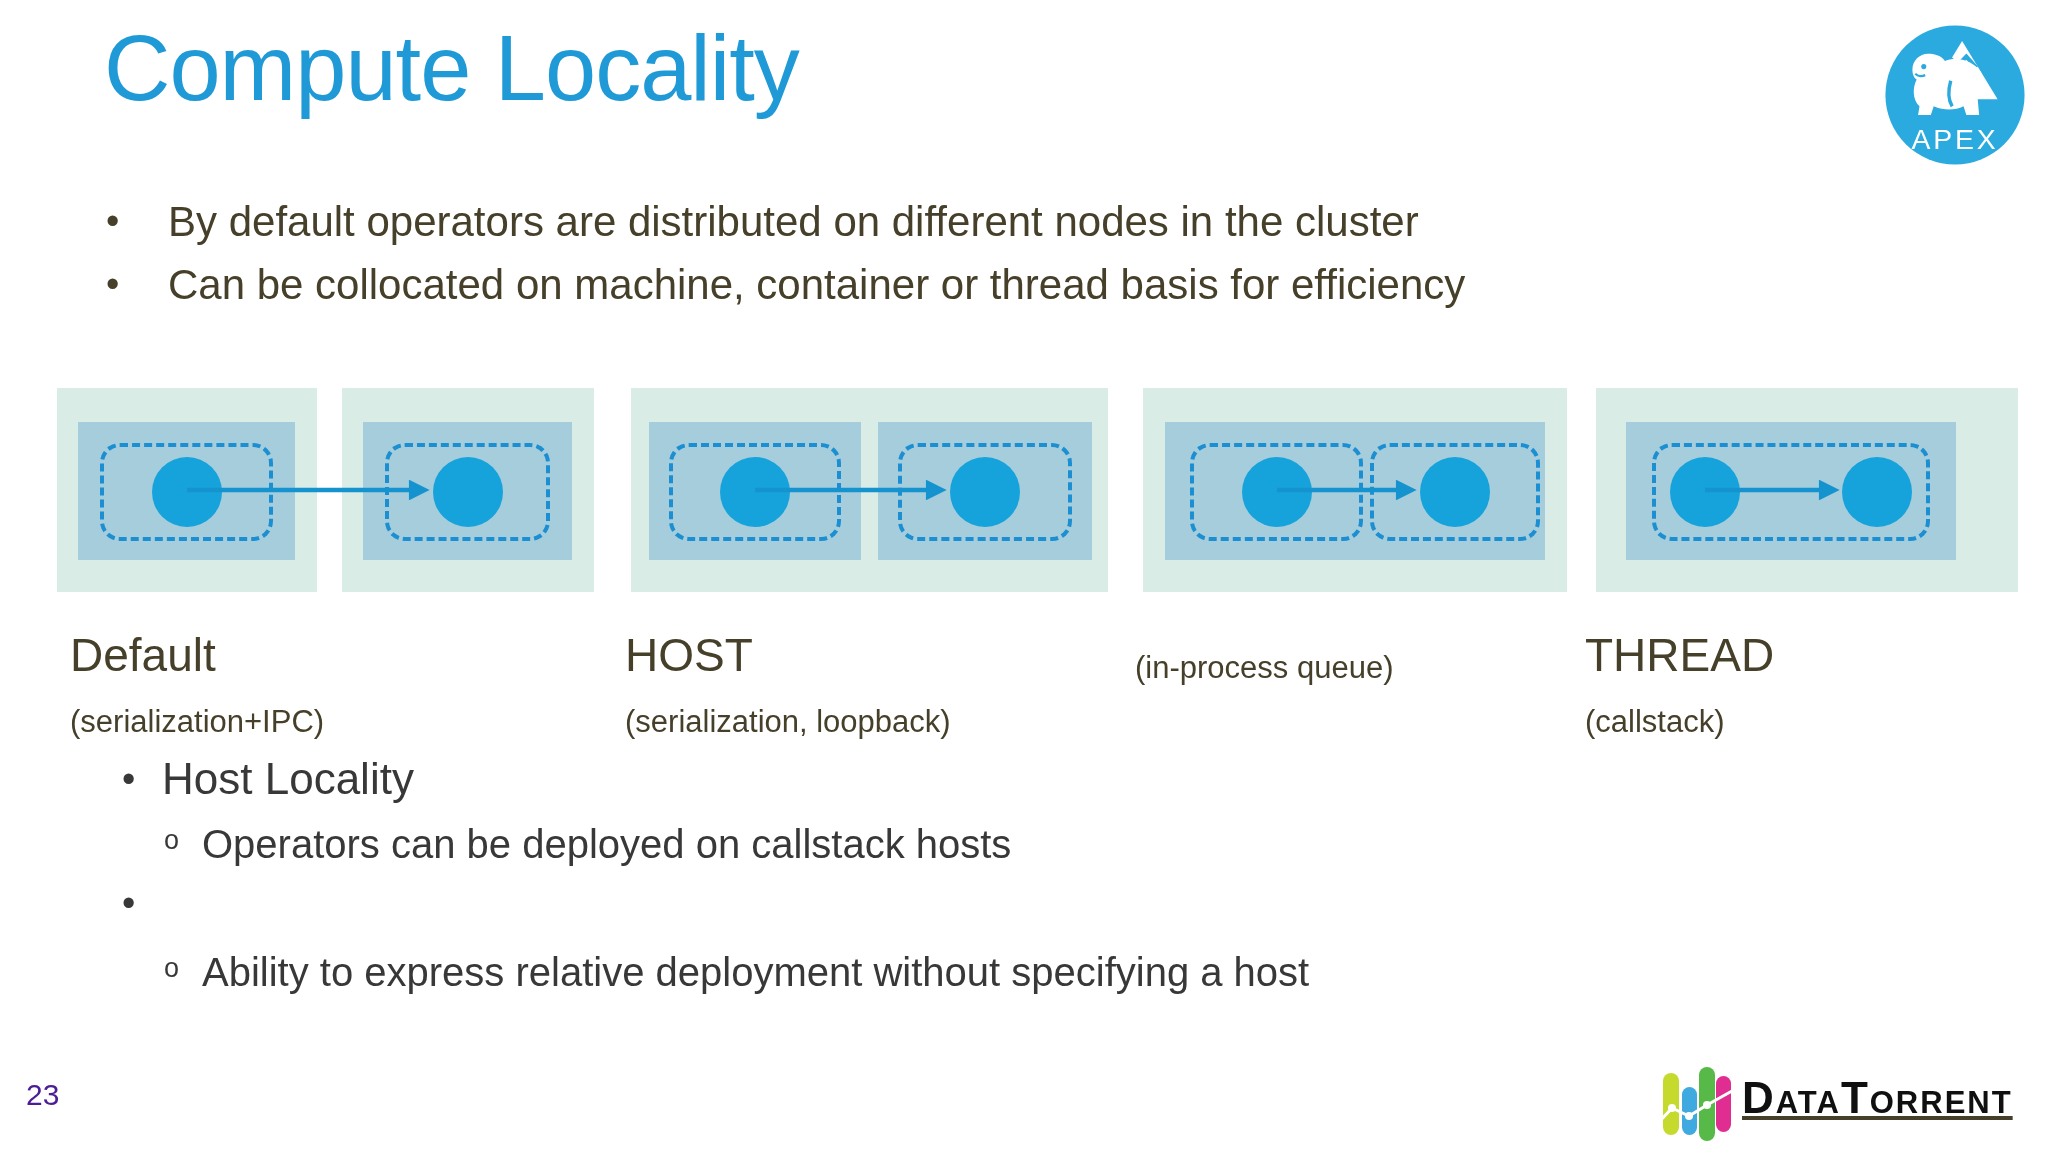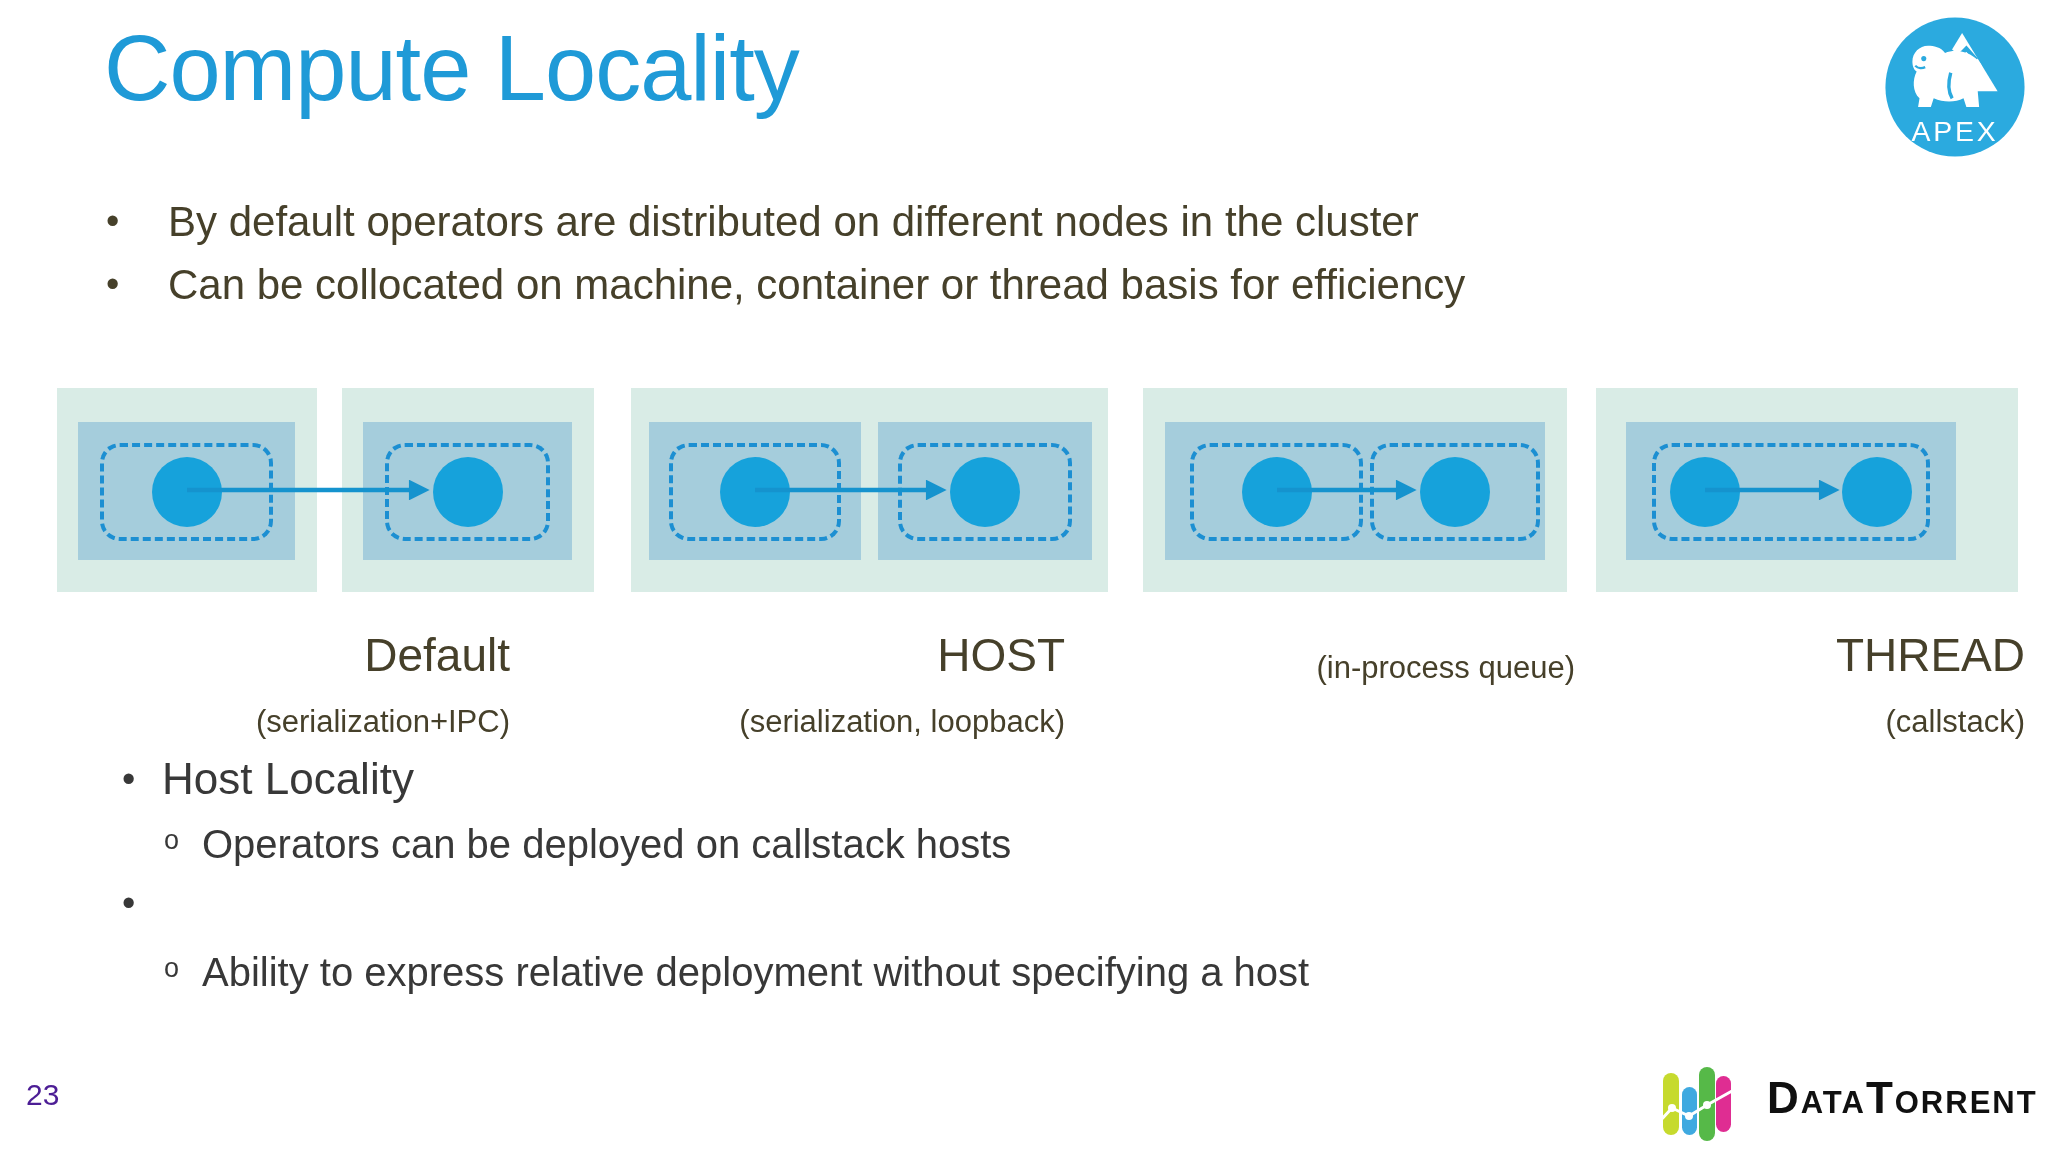--- a/index.html
+++ b/index.html
@@ -6,48 +6,48 @@
   .slide{
     position:relative;width:2048px;height:1152px;background:#ffffff;overflow:hidden;
     font-family:"Liberation Sans", sans-serif;color:#46402A;
   }
   
   .title{
     position:absolute;left:104px;top:16px;font-size:92px;font-weight:400;
     color:#1F9AD7;letter-spacing:-1px;white-space:nowrap;
   }
   
-  .apex{position:absolute;left:1884px;top:16px;width:142px;height:142px;}
+  .apex{position:absolute;left:1884px;top:24px;width:142px;height:142px;}
   
   .intro{position:absolute;left:106px;top:190px;width:1760px;font-size:42px;color:#46402A;}
   .intro .row{display:flex;height:63px;align-items:center;}
   .intro .dot{width:62px;flex:0 0 62px;font-size:38px;}
   
   .band{position:absolute;left:0;top:388px;width:2048px;height:204px;}
   .node{position:absolute;top:0;height:204px;background:#D9ECE6;}
   .ctr{position:absolute;background:#A5CDDC;}
   .thr{
     position:absolute;border:4px dashed #1C8FD2;border-radius:20px;
     display:flex;align-items:center;justify-content:center;box-sizing:border-box;
   }
   .thr.single{top:21px;bottom:19px;left:22px;right:22px;}
   .op{width:70px;height:70px;border-radius:50%;background:#16A2DB;flex:0 0 70px;}
   .arrows{position:absolute;left:0;top:0;width:2048px;height:204px;pointer-events:none;}
   
-  .lbl{position:absolute;top:628px;width:440px;text-align:right;color:#46402A;}
+  .lbl{position:absolute;top:628px;width:440px;text-align:left;color:#46402A;}
   .lbl .main{font-size:46px;line-height:54px;}
   .lbl .sub{font-size:31px;line-height:40px;margin-top:20px;}
   
   .d-main{position:absolute;left:122px;display:flex;font-size:44px;color:#383838;align-items:center;}
   .d-main .dot{width:40px;flex:0 0 40px;font-size:38px;}
   .d-sub{position:absolute;left:164px;display:flex;font-size:40px;color:#383838;}
   .d-sub .o{width:38px;flex:0 0 38px;font-size:27px;margin-top:3px;}
   
   .pagenum{position:absolute;left:26px;top:1078px;font-size:30px;color:#4c1d95;}
-  .dt{position:absolute;left:1660px;top:1052px;height:92px;display:flex;align-items:center;gap:33px;}
+  .dt{position:absolute;left:1660px;top:1052px;height:92px;display:flex;align-items:center;gap:8px;text-decoration:underline;}
   .dt .wordmark{
     font-size:44px;font-weight:700;font-variant:small-caps;letter-spacing:2px;
     color:#101010;white-space:nowrap;
   }
 </style>
 </head>
 <body>
 
 <div class="slide">
 

